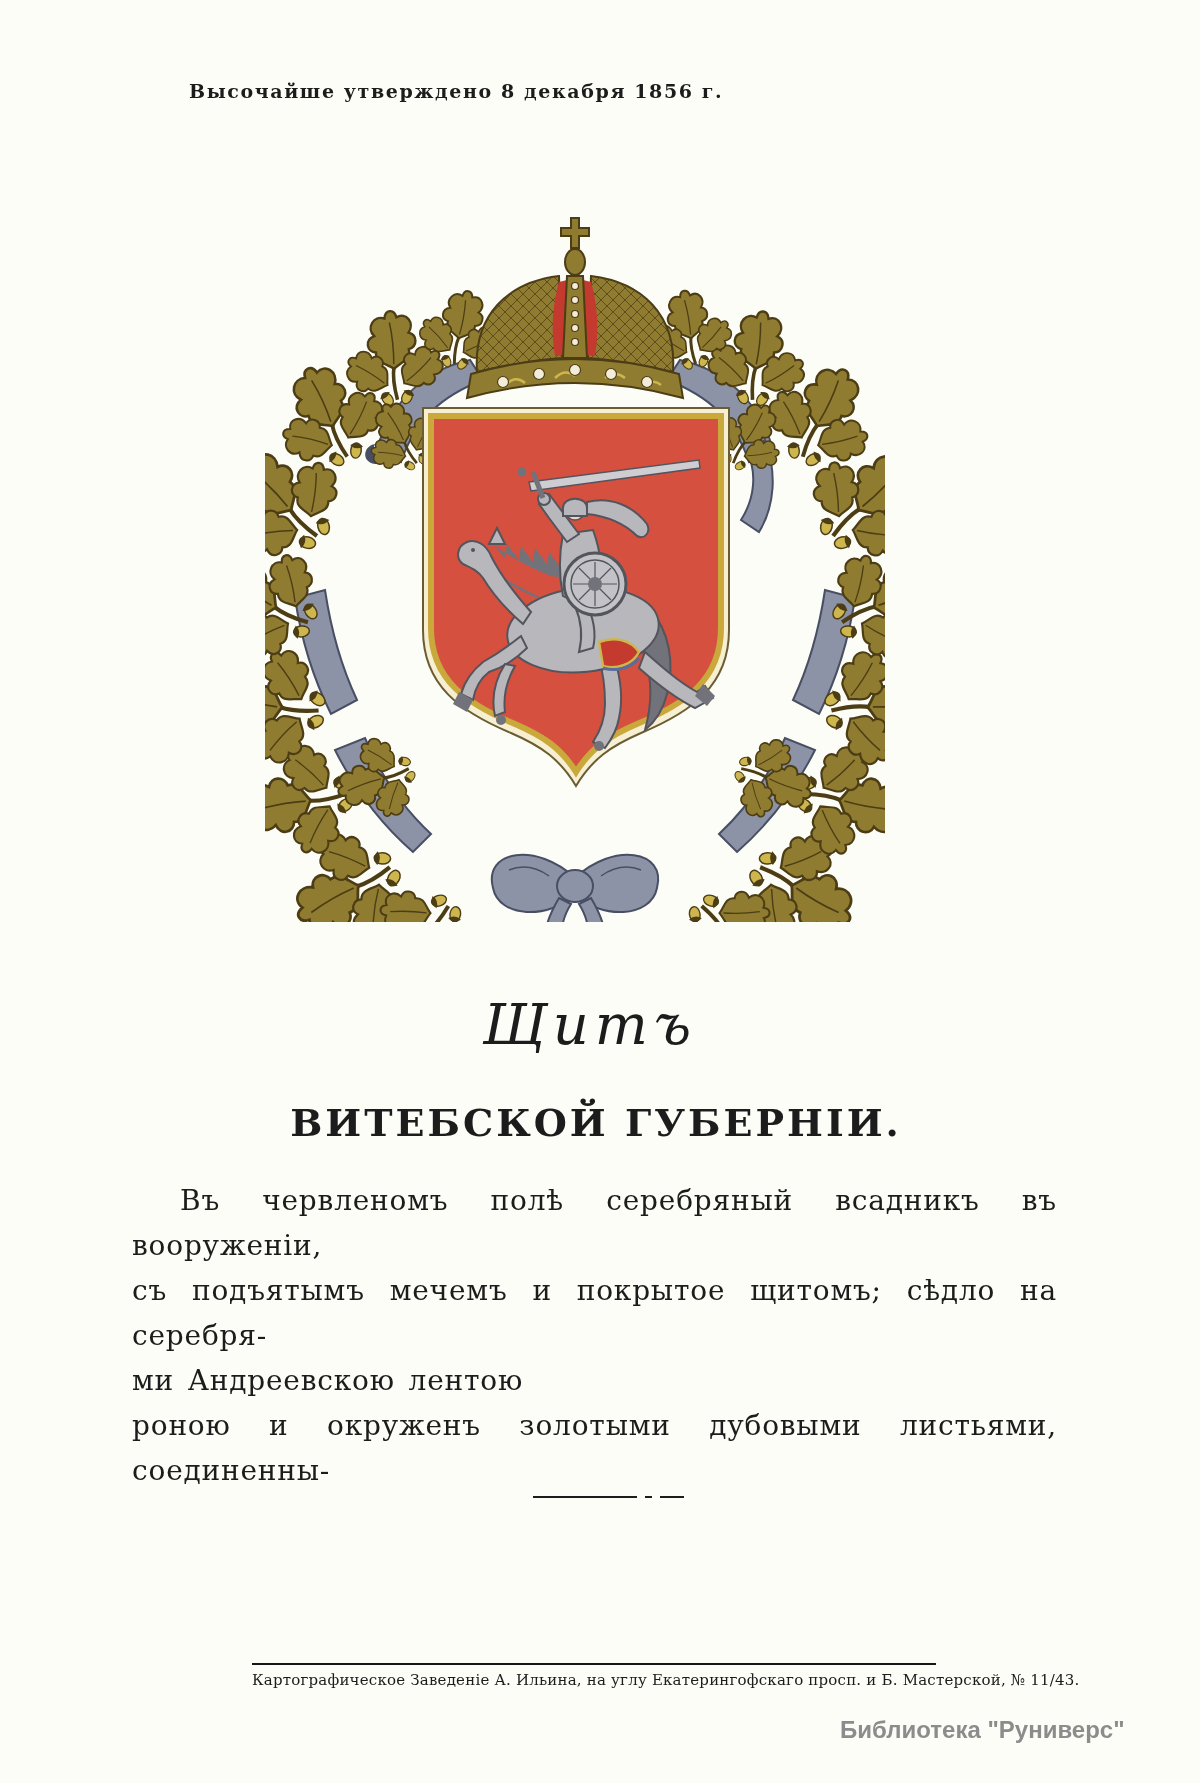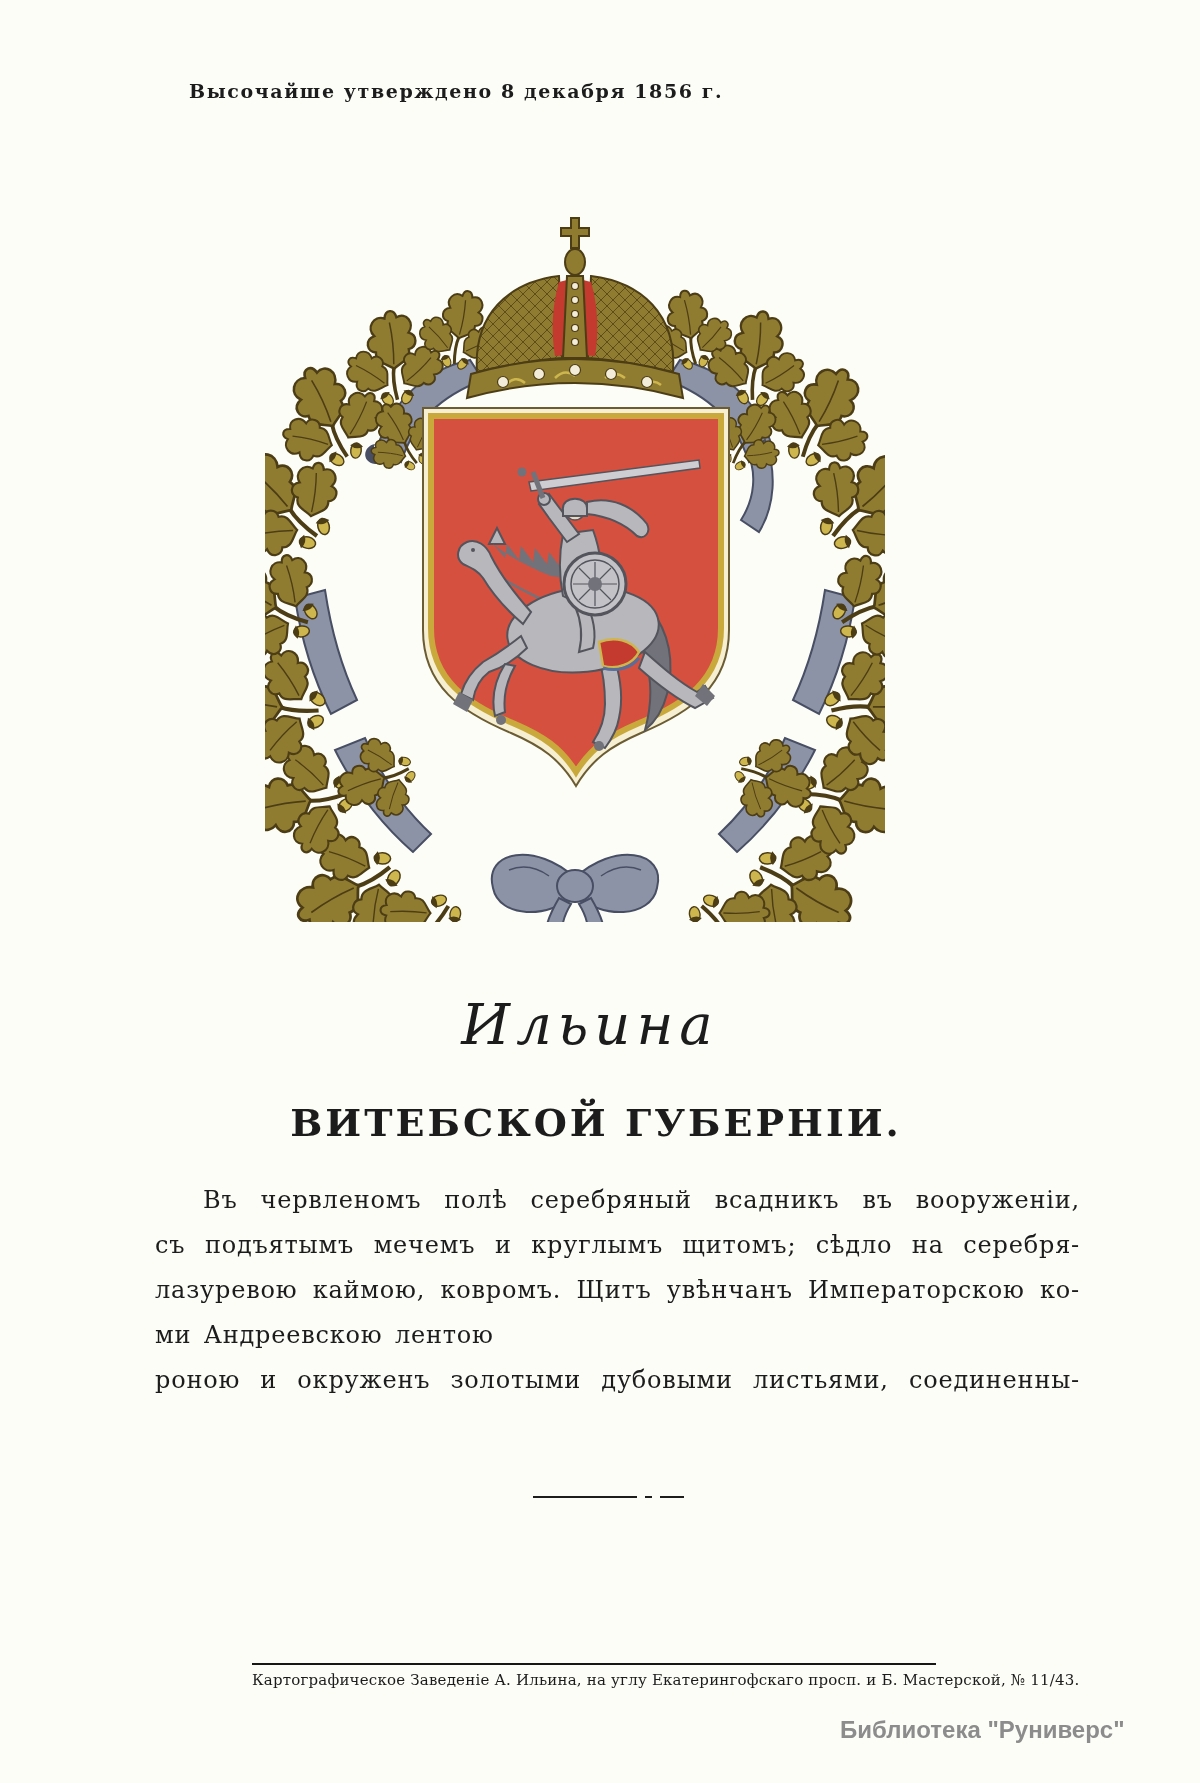--- a/index.html
+++ b/index.html
@@ -16,21 +16,21 @@
   }
   .emblem{left:265px;top:210px;width:620px;height:712px;}
   .title-script{
     left:0;width:1180px;top:992px;text-align:center;
     font-style:italic;font-size:56px;letter-spacing:6px;
   }
   .title-main{
     left:8px;width:1176px;top:1100px;text-align:center;
     font-weight:bold;font-size:38px;letter-spacing:3px;
   }
-  .body-block{left:155px;top:1178px;width:925px;font-size:24px;line-height:45px;letter-spacing:0.8px;}
+  .body-block{left:132px;top:1178px;width:925px;font-size:28px;line-height:45px;letter-spacing:0.8px;}
   .body-line{text-align:justify;text-align-last:justify;word-spacing:4px;}
   .body-line.first{text-indent:48px;}
   .body-line.last{text-align:left;text-align-last:left;}
   .divider{left:533px;top:1496px;display:flex;gap:8px;align-items:center;}
   .divider span{display:block;height:2px;background:#1d1d1d;}
   .d1{width:104px;} .d2{width:7px;} .d3{width:24px;}
   .imprint-rule{left:252px;top:1663px;width:684px;border-top:2px solid #161616;height:0;}
   .imprint{
     left:252px;top:1671px;width:684px;font-size:15px;font-weight:normal;
     text-align:justify;text-align-last:justify;letter-spacing:0.2px;white-space:nowrap;
@@ -192,27 +192,26 @@
   <g>
     <path class="f-rib s-rib" d="M310,668 C272,632 218,640 228,678 C234,708 284,710 310,684 Z"></path>
     <path class="f-rib s-rib" d="M310,668 C348,632 402,640 392,678 C386,708 336,710 310,684 Z"></path>
     <path class="f-rib s-rib" d="M294,688 C280,712 276,728 286,744 L302,738 C294,726 296,710 306,694 Z"></path>
     <path class="f-rib s-rib" d="M326,688 C340,712 344,728 334,744 L318,738 C326,726 324,710 314,694 Z"></path>
     <ellipse class="f-rib s-rib" cx="310" cy="676" rx="18" ry="16"></ellipse>
     <path d="M244,660 q20,-8 40,6 M376,660 q-20,-8 -40,6" fill="none" stroke="var(--ribbon-d)" stroke-width="1.5"></path>
   </g>
 </svg>
 
-<div class="abs title-script">Ильина</div>
+<div class="abs title-script">Щитъ</div>
 <div class="abs title-main">ВИТЕБСКОЙ ГУБЕРНІИ.</div>
 
 <div class="abs body-block">
   <div class="body-line first">Въ червленомъ полѣ серебряный всадникъ въ вооруженіи,</div>
-  <div class="body-line">съ подъятымъ мечемъ и круглымъ щитомъ; сѣдло на серебря-</div>
-  <div class="body-line">лазуревою каймою, ковромъ. Щитъ увѣнчанъ Императорскою ко-</div>
+  <div class="body-line">съ подъятымъ мечемъ и покрытое щитомъ; сѣдло на серебря-</div>
   <div class="body-line last">ми Андреевскою лентою</div>
   <div class="body-line">роною и окруженъ золотыми дубовыми листьями, соединенны-</div>
 </div>
 
 <div class="abs divider">
   <span class="d1"></span>
     <span class="d2"></span>
     <span class="d3"></span>
 </div>
 

